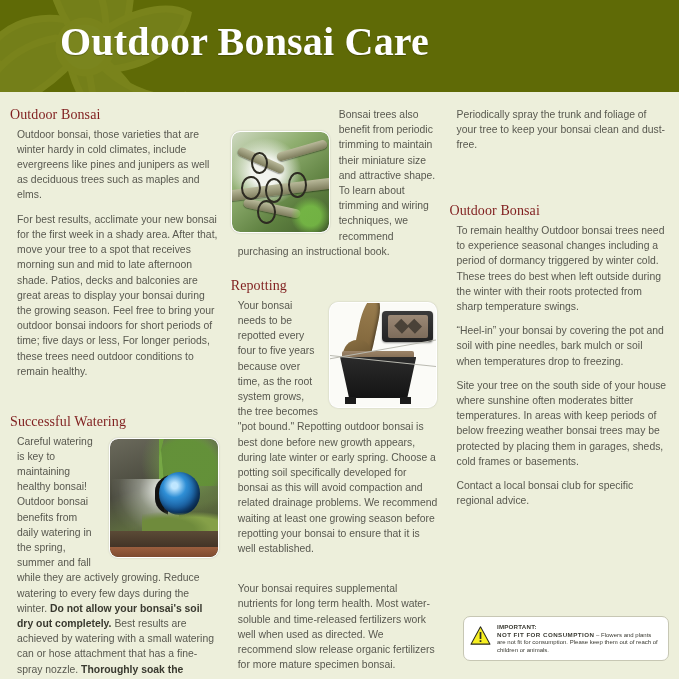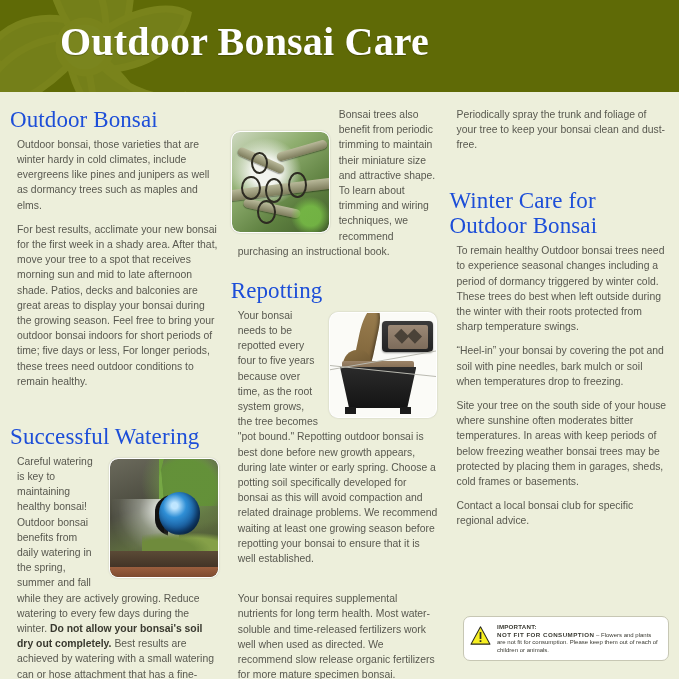--- a/index.html
+++ b/index.html
@@ -55,22 +55,22 @@
   .col{
     box-sizing:border-box;
   }
   .col-left{ width:224px; padding-right:12px; }
   .col-mid{  width:222px; padding-right:12px; }
   .col-right{width:223px; }
 
   h2{
     font-family:"Liberation Serif", serif;
     font-weight:400;
-    font-size:23px;
-    color:#1d4ed8;
+    font-size:14px;
+    color:#7f1d1d;
     margin:0 0 4px 0;
     line-height:1.12;
     letter-spacing:.1px;
   }
   h2.tight{ margin-top:0; }
   p{
     margin:0 0 9px 0;
     font-size:10.4px;
     line-height:15.2px;
     color:#58584f;
@@ -223,21 +223,21 @@
       </g>
     </svg>
     <div class="title">Outdoor Bonsai Care</div>
   </div>
   <div class="header-rule"></div>
 
   <div class="columns">
 
     <div class="col col-left">
       <h2 class="tight">Outdoor Bonsai</h2>
-      <p>Outdoor bonsai, those varieties that are winter hardy in cold climates, include evergreens like pines and junipers as well as dormancy trees such as maples and elms.</p>
+      <p>Outdoor bonsai, those varieties that are winter hardy in cold climates, include evergreens like pines and junipers as well as deciduous trees such as maples and elms.</p>
       <p>For best results, acclimate your new bonsai for the first week in a shady area. After that, move your tree to a spot that receives morning sun and mid to late afternoon shade. Patios, decks and balconies are great areas to display your bonsai during the growing season. Feel free to bring your outdoor bonsai indoors for short periods of time; five days or less, For longer periods, these trees need outdoor conditions to remain healthy.</p>
 
       <div class="sp-lg"></div>
 
       <h2>Successful Watering</h2>
 
       <div class="clearfix">
         <div class="photo photo-water">
           <div class="ph-inner">
             <div class="w-bg"></div>
@@ -302,21 +302,21 @@
       <div class="sp-md"></div>
 
       <p>Your bonsai requires supplemental nutrients for long term health. Most water-soluble and time-released fertilizers work well when used as directed. We recommend slow release organic fertilizers for more mature specimen bonsai.</p>
     </div>
 
     <div class="col col-right">
       <p>Periodically spray the trunk and foliage of your tree to keep your bonsai clean and dust-free.</p>
 
       <div class="sp-lg"></div>
 
-      <h2><span>Winter Care for</span><br><span>Outdoor Bonsai</span></h2>
+      <h2><br><span>Outdoor Bonsai</span></h2>
       <p>To remain healthy Outdoor bonsai trees need to experience seasonal changes including a period of dormancy triggered by winter cold. These trees do best when left outside during the winter with their roots protected from sharp temperature swings.</p>
       <p>“Heel-in” your bonsai by covering the pot and soil with pine needles, bark mulch or soil when temperatures drop to freezing.</p>
       <p>Site your tree on the south side of your house where sunshine often moderates bitter temperatures. In areas with keep periods of below freezing weather bonsai trees may be protected by placing them in garages, sheds, cold frames or basements.</p>
       <p>Contact a local bonsai club for specific regional advice.</p>
     </div>
   </div>
 
   <div class="warning">
     <svg class="warn-tri" viewBox="0 0 24 22">
       <polygon points="12,1 23,21 1,21" fill="#f7ef21" stroke="#2a2a22" stroke-width="1.2" stroke-linejoin="round"></polygon>

